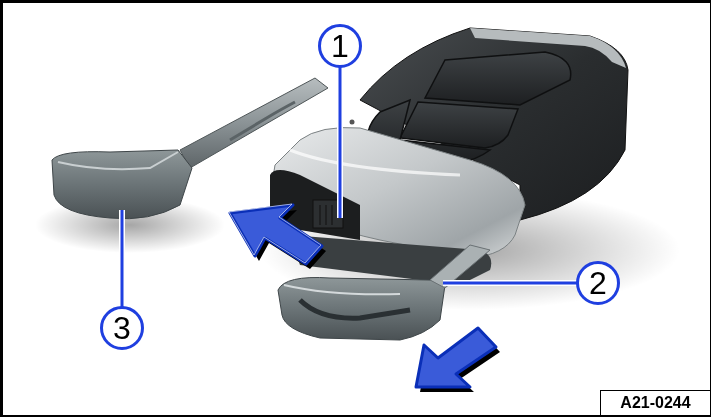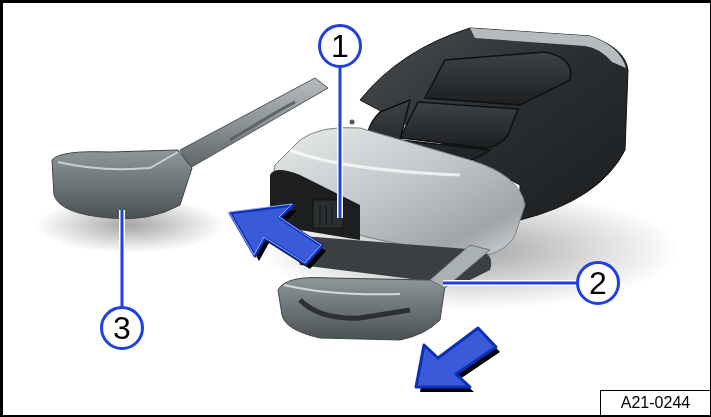--- a/index.html
+++ b/index.html
@@ -9,21 +9,21 @@
            box-sizing: border-box; border-top: 3px solid #000; border-left: 3px solid #000;
            border-right: 1px solid #000; border-bottom: 2px solid #000; background: #fff; }
   svg.illus { position: absolute; left: 0; top: 0; }
   .callout { position: absolute; width: 44px; height: 44px; box-sizing: border-box;
              border: 3px solid #1f3fe0; border-radius: 50%; background: #fff;
              display: flex; align-items: center; justify-content: center;
              font-size: 32px; color: #000; line-height: 1; }
   .fig-id { position: absolute; right: 1px; bottom: 2px; width: 110px; height: 25px;
             box-sizing: border-box; border-top: 1px solid #000; border-left: 1px solid #000;
             background: #fff; display: flex; align-items: center; justify-content: center;
-            font-size: 16px; color: #000; }
+            font-size: 16px; color: #000; font-weight: bold; }
 </style>
 </head>
 <body>
 
 <div class="frame"></div>
 
 <svg class="illus" width="711" height="417" viewBox="0 0 711 417">
   <defs>
     <linearGradient id="bodyDark" x1="0" y1="0" x2="1" y2="1">
       <stop offset="0" stop-color="#4a4e51"></stop>

